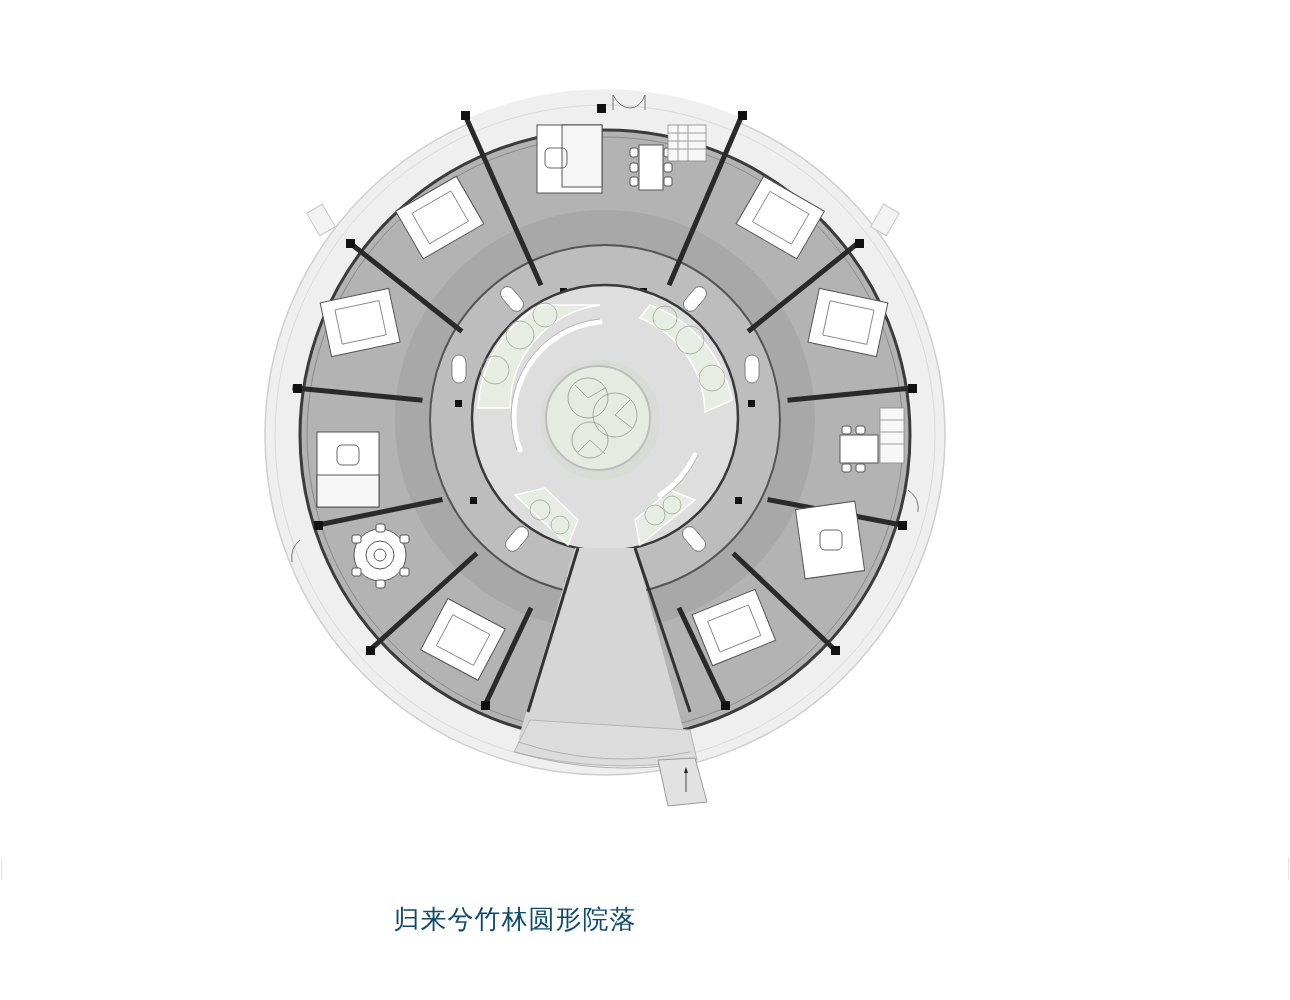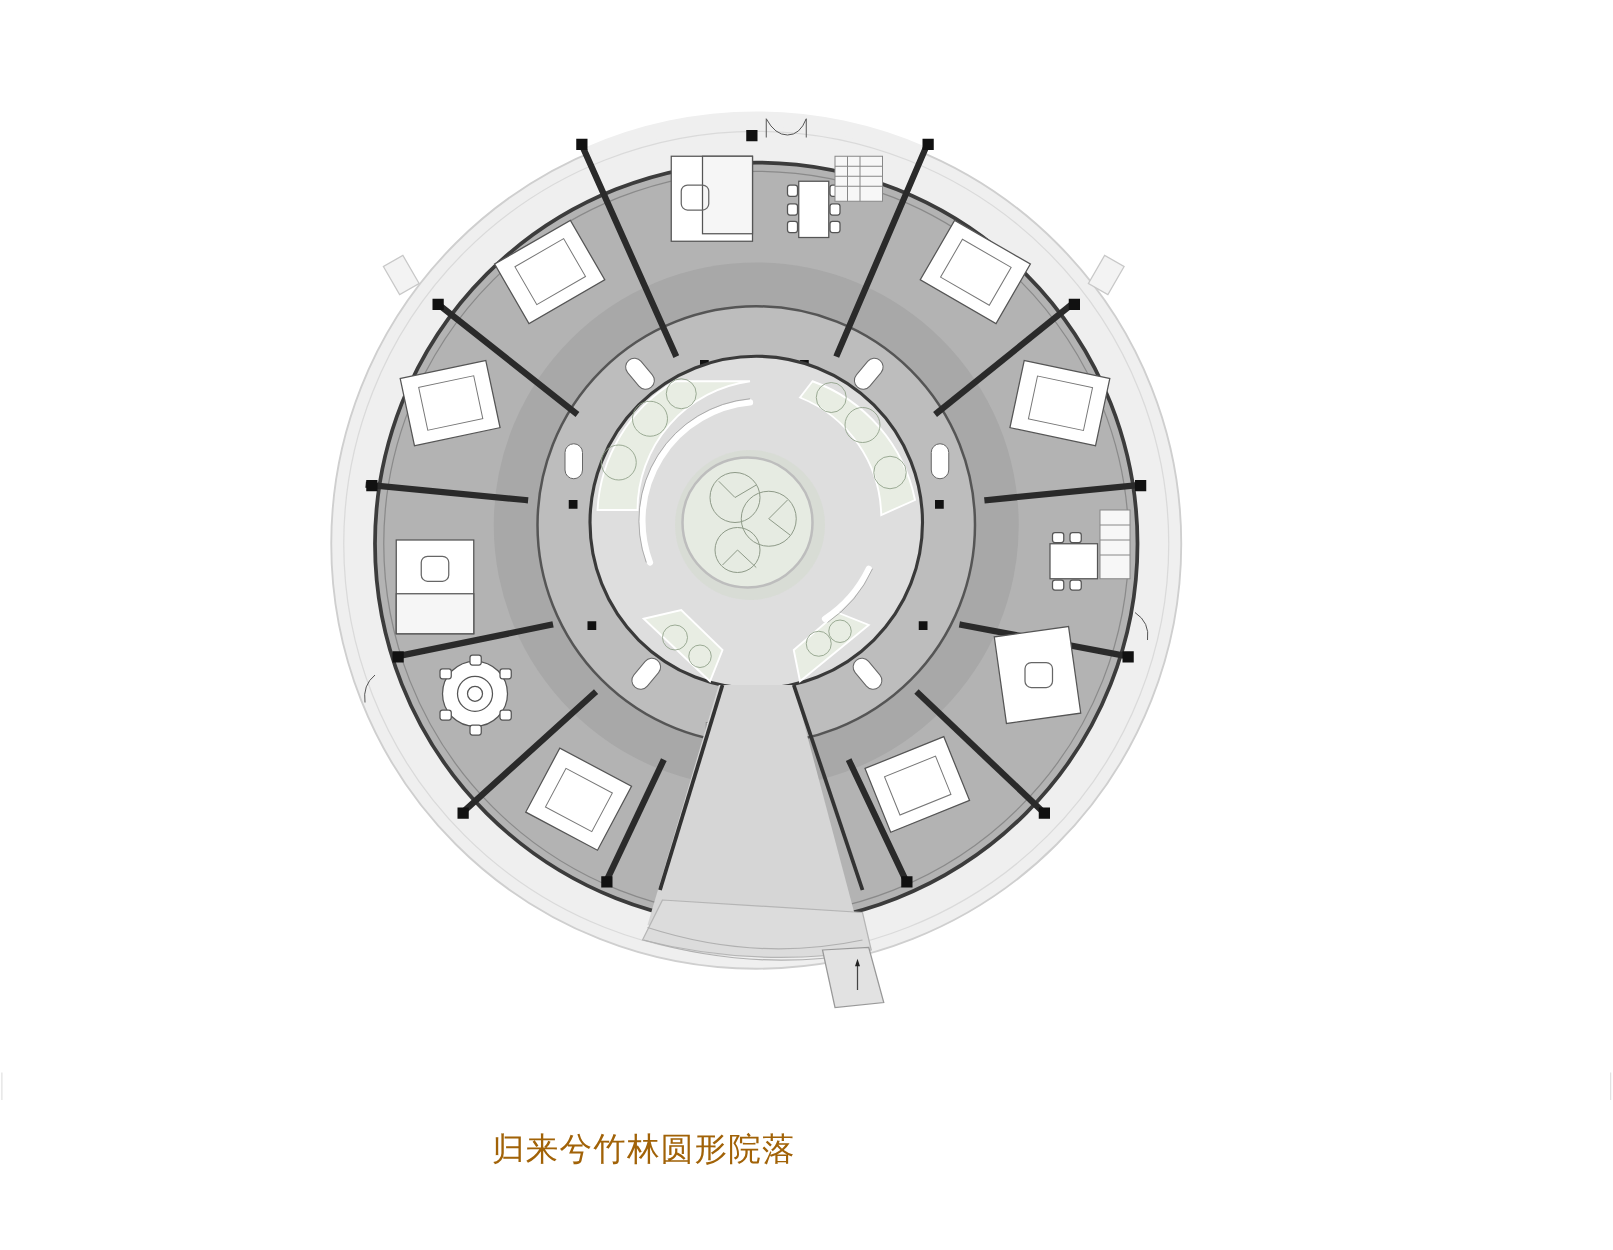--- a/index.html
+++ b/index.html
@@ -4,21 +4,21 @@
 <style>
   html, body { margin:0; padding:0; background:#ffffff; }
   body { width:1290px; height:1000px; position:relative; overflow:hidden;
          font-family:"DejaVu Sans", "Liberation Sans", sans-serif; }
   .plan-wrap { position:absolute; left:0; top:0; width:1290px; height:860px; }
   .plan-wrap svg { display:block; }
   .frame-line { position:absolute; top:858px; width:1px; height:22px; background:#e2e2e2; }
   .frame-line.left { left:1px; }
   .frame-line.right { left:1288px; }
   .caption { position:absolute; left:0; top:902px; width:1030px; text-align:center;
-             font-size:26px; color:#a16207; letter-spacing:1px; }
+             font-size:26px; color:#0c4a6e; letter-spacing:1px; }
 </style>
 </head>
 <body>
 
 <div class="plan-wrap">
 <svg width="1290" height="860" viewBox="0 0 1290 860" xmlns="http://www.w3.org/2000/svg">
   <defs>
     <clipPath id="ringClip">
       <circle cx="605" cy="435" r="305"></circle>
     </clipPath>

